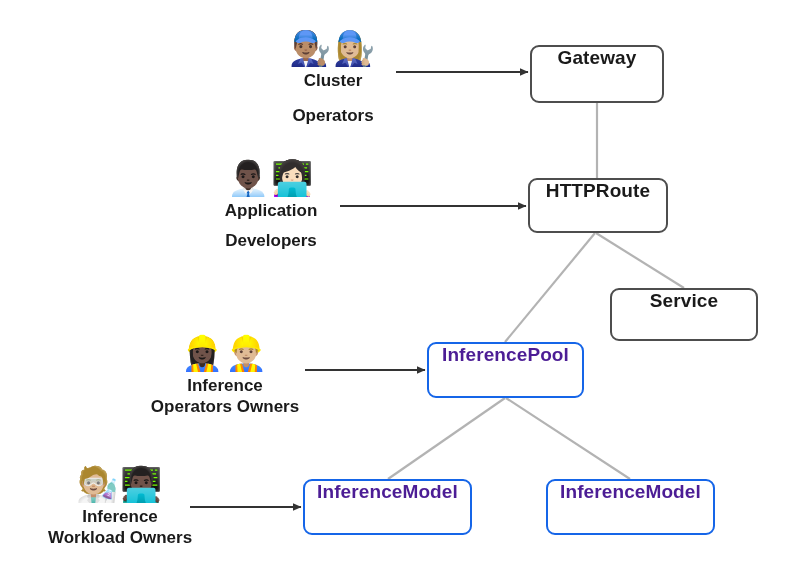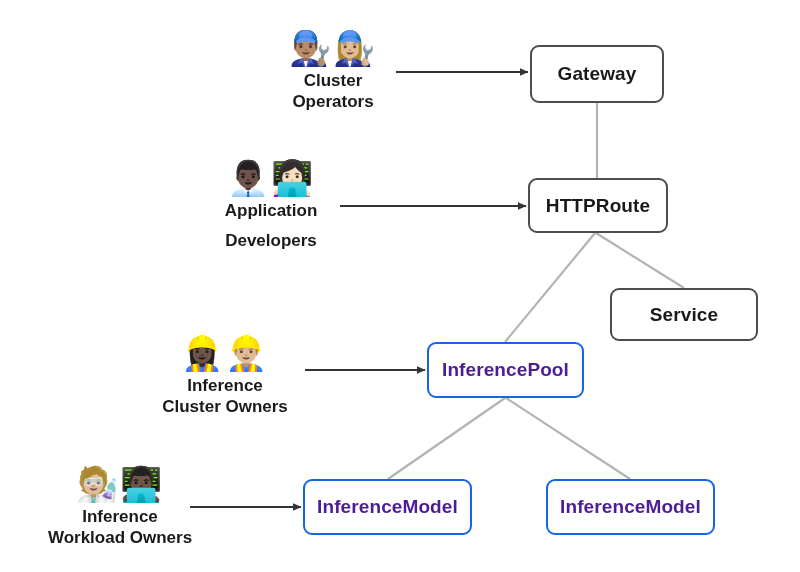--- a/index.html
+++ b/index.html
@@ -24,21 +24,21 @@
     width: 800px;
     height: 572px;
     pointer-events: none;
   }
 
   
   .node {
     position: absolute;
     box-sizing: border-box;
     display: flex;
-    align-items: center;
+    align-items: flex-start;
     justify-content: center;
     background: #ffffff;
     border-radius: 9px;
     border: 2.2px solid #4d4d4d;
     font-weight: bold;
     color: #1a1a1a;
     letter-spacing: 0.1px;
     z-index: 3;
   }
   .node.blue {
@@ -134,33 +134,33 @@
     <span>InferenceModel</span>
   </div>
 
   <div class="node blue" id="node-inferencemodel-2">
     <span>InferenceModel</span>
   </div>
 
   <div class="persona" id="persona-cluster-operators">
     <div class="persona-emojis">👨🏽‍🔧👩🏼‍🔧</div>
     <div class="persona-label">Cluster</div>
-    <div class="persona-label" style="margin-top:0">Operators</div>
+    <div class="persona-label" style="margin-top:14px">Operators</div>
   </div>
 
   <div class="persona" id="persona-application-developers">
     <div class="persona-emojis">👨🏿‍💼👩🏻‍💻</div>
     <div class="persona-label">Application</div>
     <div class="persona-label" style="margin-top:9px">Developers</div>
   </div>
 
   <div class="persona" id="persona-inference-platform-owners">
     <div class="persona-emojis">👷🏿‍♀️👷🏼‍♂️</div>
     <div class="persona-label">Inference</div>
-    <div class="persona-label" style="margin-top:0">Cluster Owners</div>
+    <div class="persona-label" style="margin-top:0">Operators Owners</div>
   </div>
 
   <div class="persona" id="persona-inference-workload-owners">
     <div class="persona-emojis">🧑🏼‍🔬👨🏿‍💻</div>
     <div class="persona-label">Inference</div>
     <div class="persona-label" style="margin-top:0">Workload Owners</div>
   </div>
 
 </div>
 

